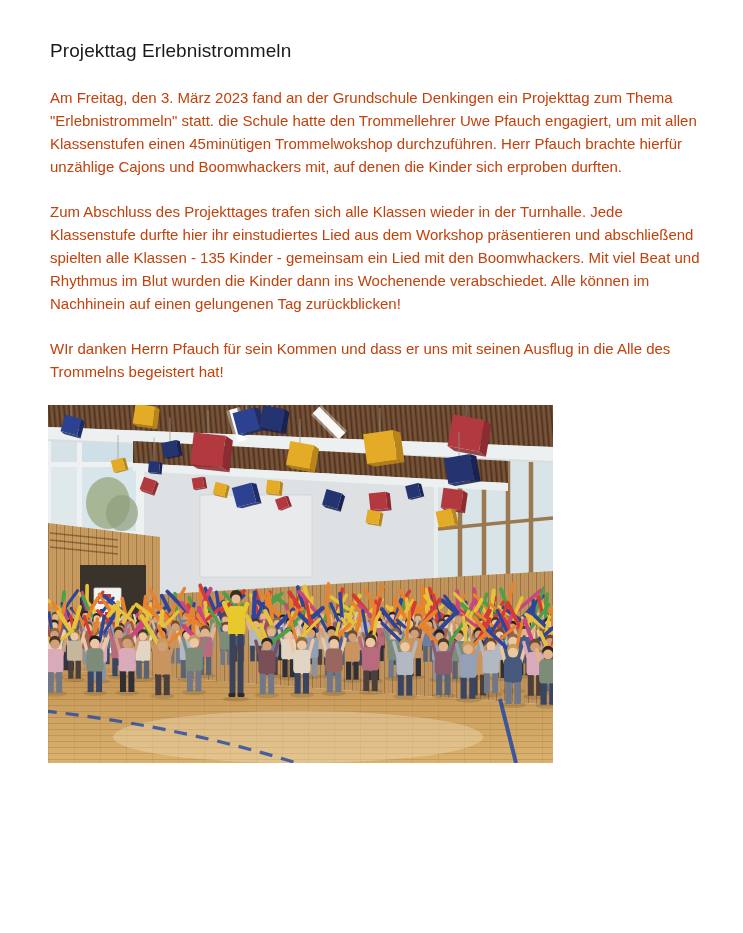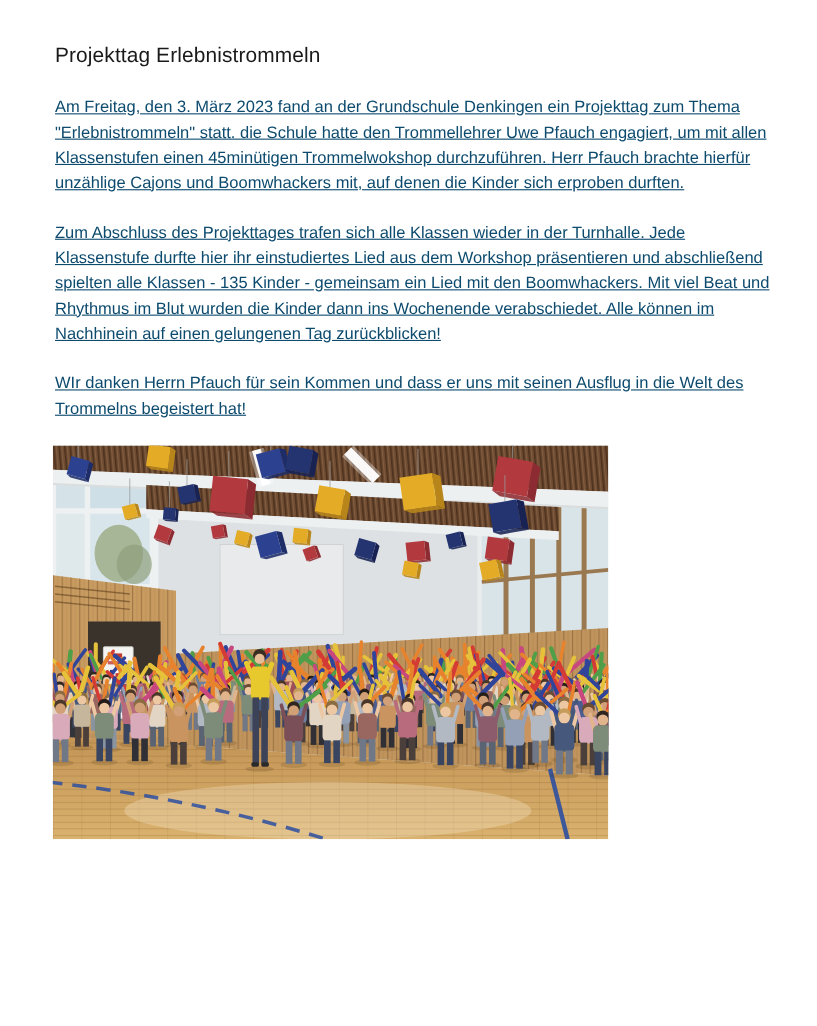--- a/index.html
+++ b/index.html
@@ -2,34 +2,34 @@
 <html><head>
 <meta charset="utf-8">
 <style>
   html,body{margin:0;padding:0;background:#ffffff;}
   body{width:743px;height:933px;overflow:hidden;
        font-family:"Liberation Sans",sans-serif;color:#1f1f1f;}
   main{padding:38px 40px 0 50px;}
   h1{font-size:19px;font-weight:400;line-height:1.35;margin:0;color:#1a1a1a;letter-spacing:.1px;}
   .byline{margin-top:22px;font-size:12px;line-height:18px;color:#222222;}
   .byline p{margin:0;}
-  p.body{font-size:15px;line-height:23px;margin:22px 0;max-width:650px;color:#0c4a6e;text-decoration:underline;}
+  p.body{font-size:15px;line-height:23px;margin:22px 0;max-width:650px;color:#c2410c;}
   figure{margin:14px 0 0 -2px;padding:0;width:505px;height:358px;}
   figure svg{display:block;}
 </style>
 </head>
 <body>
 
 <main>
   <h1>Projekttag Erlebnistrommeln</h1>
 
 
   <p class="body">Am Freitag, den 3. März 2023 fand an der Grundschule Denkingen ein Projekttag zum Thema "Erlebnistrommeln" statt. die Schule hatte den Trommellehrer Uwe Pfauch engagiert, um mit allen Klassenstufen einen 45minütigen Trommelwokshop durchzuführen. Herr Pfauch brachte hierfür unzählige Cajons und Boomwhackers mit, auf denen die Kinder sich erproben durften.</p>
   <p class="body">Zum Abschluss des Projekttages trafen sich alle Klassen wieder in der Turnhalle. Jede Klassenstufe durfte hier ihr einstudiertes Lied aus dem Workshop präsentieren und abschließend spielten alle Klassen - 135 Kinder - gemeinsam ein Lied mit den Boomwhackers. Mit viel Beat und Rhythmus im Blut wurden die Kinder dann ins Wochenende verabschiedet. Alle können im Nachhinein auf einen gelungenen Tag zurückblicken!</p>
-  <p class="body">WIr danken Herrn Pfauch für sein Kommen und dass er uns mit seinen Ausflug in die Welt des Trommelns begeistert hat!</p>
+  <p class="body">WIr danken Herrn Pfauch für sein Kommen und dass er uns mit seinen Ausflug in die Alle des Trommelns begeistert hat!</p>
 
   <figure aria-label="Turnhalle: 135 Kinder halten bunte Boomwhackers hoch, bunte Würfel hängen von der Holzdecke">
     <svg width="505" height="358" viewBox="0 0 505 358" xmlns="http://www.w3.org/2000/svg">
       <defs>
         <linearGradient id="floorG" x1="0" y1="0" x2="0" y2="1">
           <stop id="fs1" offset="0" stop-color="#c39455"></stop>
           <stop id="fs2" offset="1" stop-color="#dab26e"></stop>
         </linearGradient>
         <pattern id="slatP" width="5" height="12" patternUnits="userSpaceOnUse" patternTransform="rotate(-5)">
           <line x1="0.7" y1="0" x2="0.7" y2="12" stroke="rgba(38,20,7,0.45)" stroke-width="1.4"></line>

